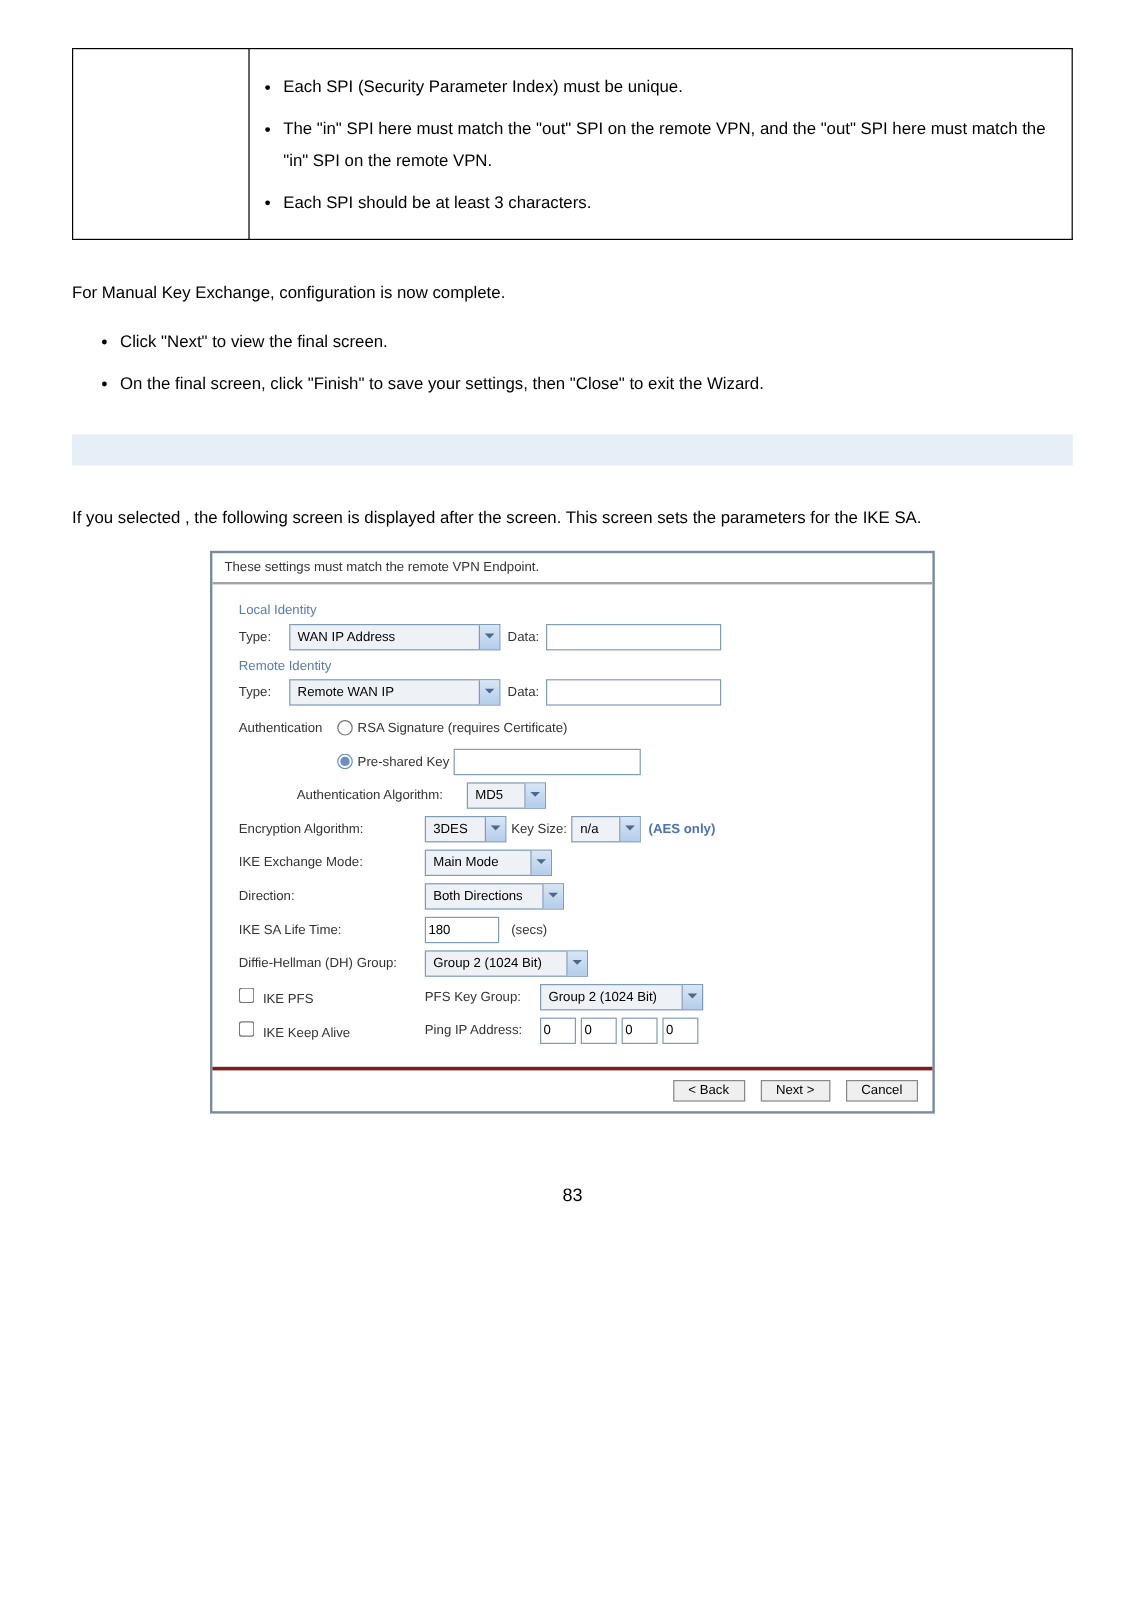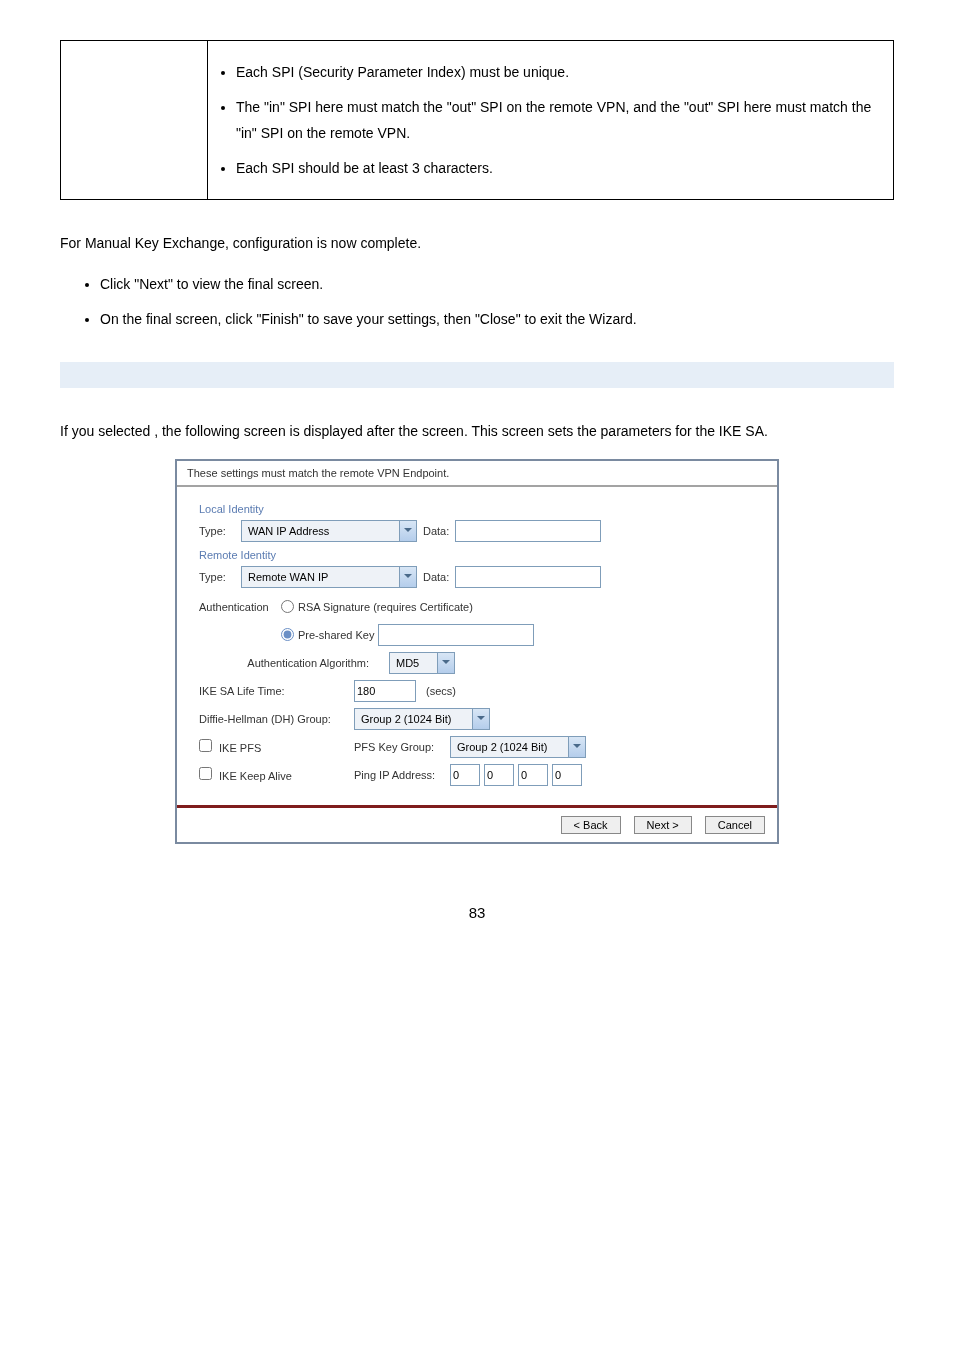--- a/index.html
+++ b/index.html
@@ -230,22 +230,37 @@
       <input type="radio" name="auth" checked="" style="">
       <span>Pre-shared Key</span>
       <input type="text" style="">
     </div>
 
     <div class="row">
       <span style="width:170px; text-align:right; padding-right:20px;">Authentication Algorithm:</span>
       <span class="select-wrap"><select style="width:60px;"><option>MD5</option></select></span>
     </div>
 
-
-
+    <div class="row">
+      <span class="lbl">Encryption Algorithm:</span>
+      <span class="select-wrap"><select style="width:62px;"><option>3DES</option></select></span>
+      <span style="margin:0 4px;">Key Size:</span>
+      <span class="select-wrap"><select style="width:52px;"><option>n/a</option></select></span>
+      <span class="aes-note">(AES only)</span>
+    </div>
+
+    <div class="row">
+      <span class="lbl">IKE Exchange Mode:</span>
+      <span class="select-wrap"><select style="width:100px;"><option>Main Mode</option></select></span>
+    </div>
+
+    <div class="row">
+      <span class="lbl">Direction:</span>
+      <span class="select-wrap"><select style="width:110px;"><option>Both Directions</option></select></span>
+    </div>
 
     <div class="row">
       <span class="lbl">IKE SA Life Time:</span>
       <input type="text" style="width: 56px;" value="180">
       <span style="margin-left:10px;">(secs)</span>
     </div>
 
     <div class="row">
       <span class="lbl">Diffie-Hellman (DH) Group:</span>
       <span class="select-wrap"><select style="width:130px;"><option>Group 2 (1024 Bit)</option></select></span>

